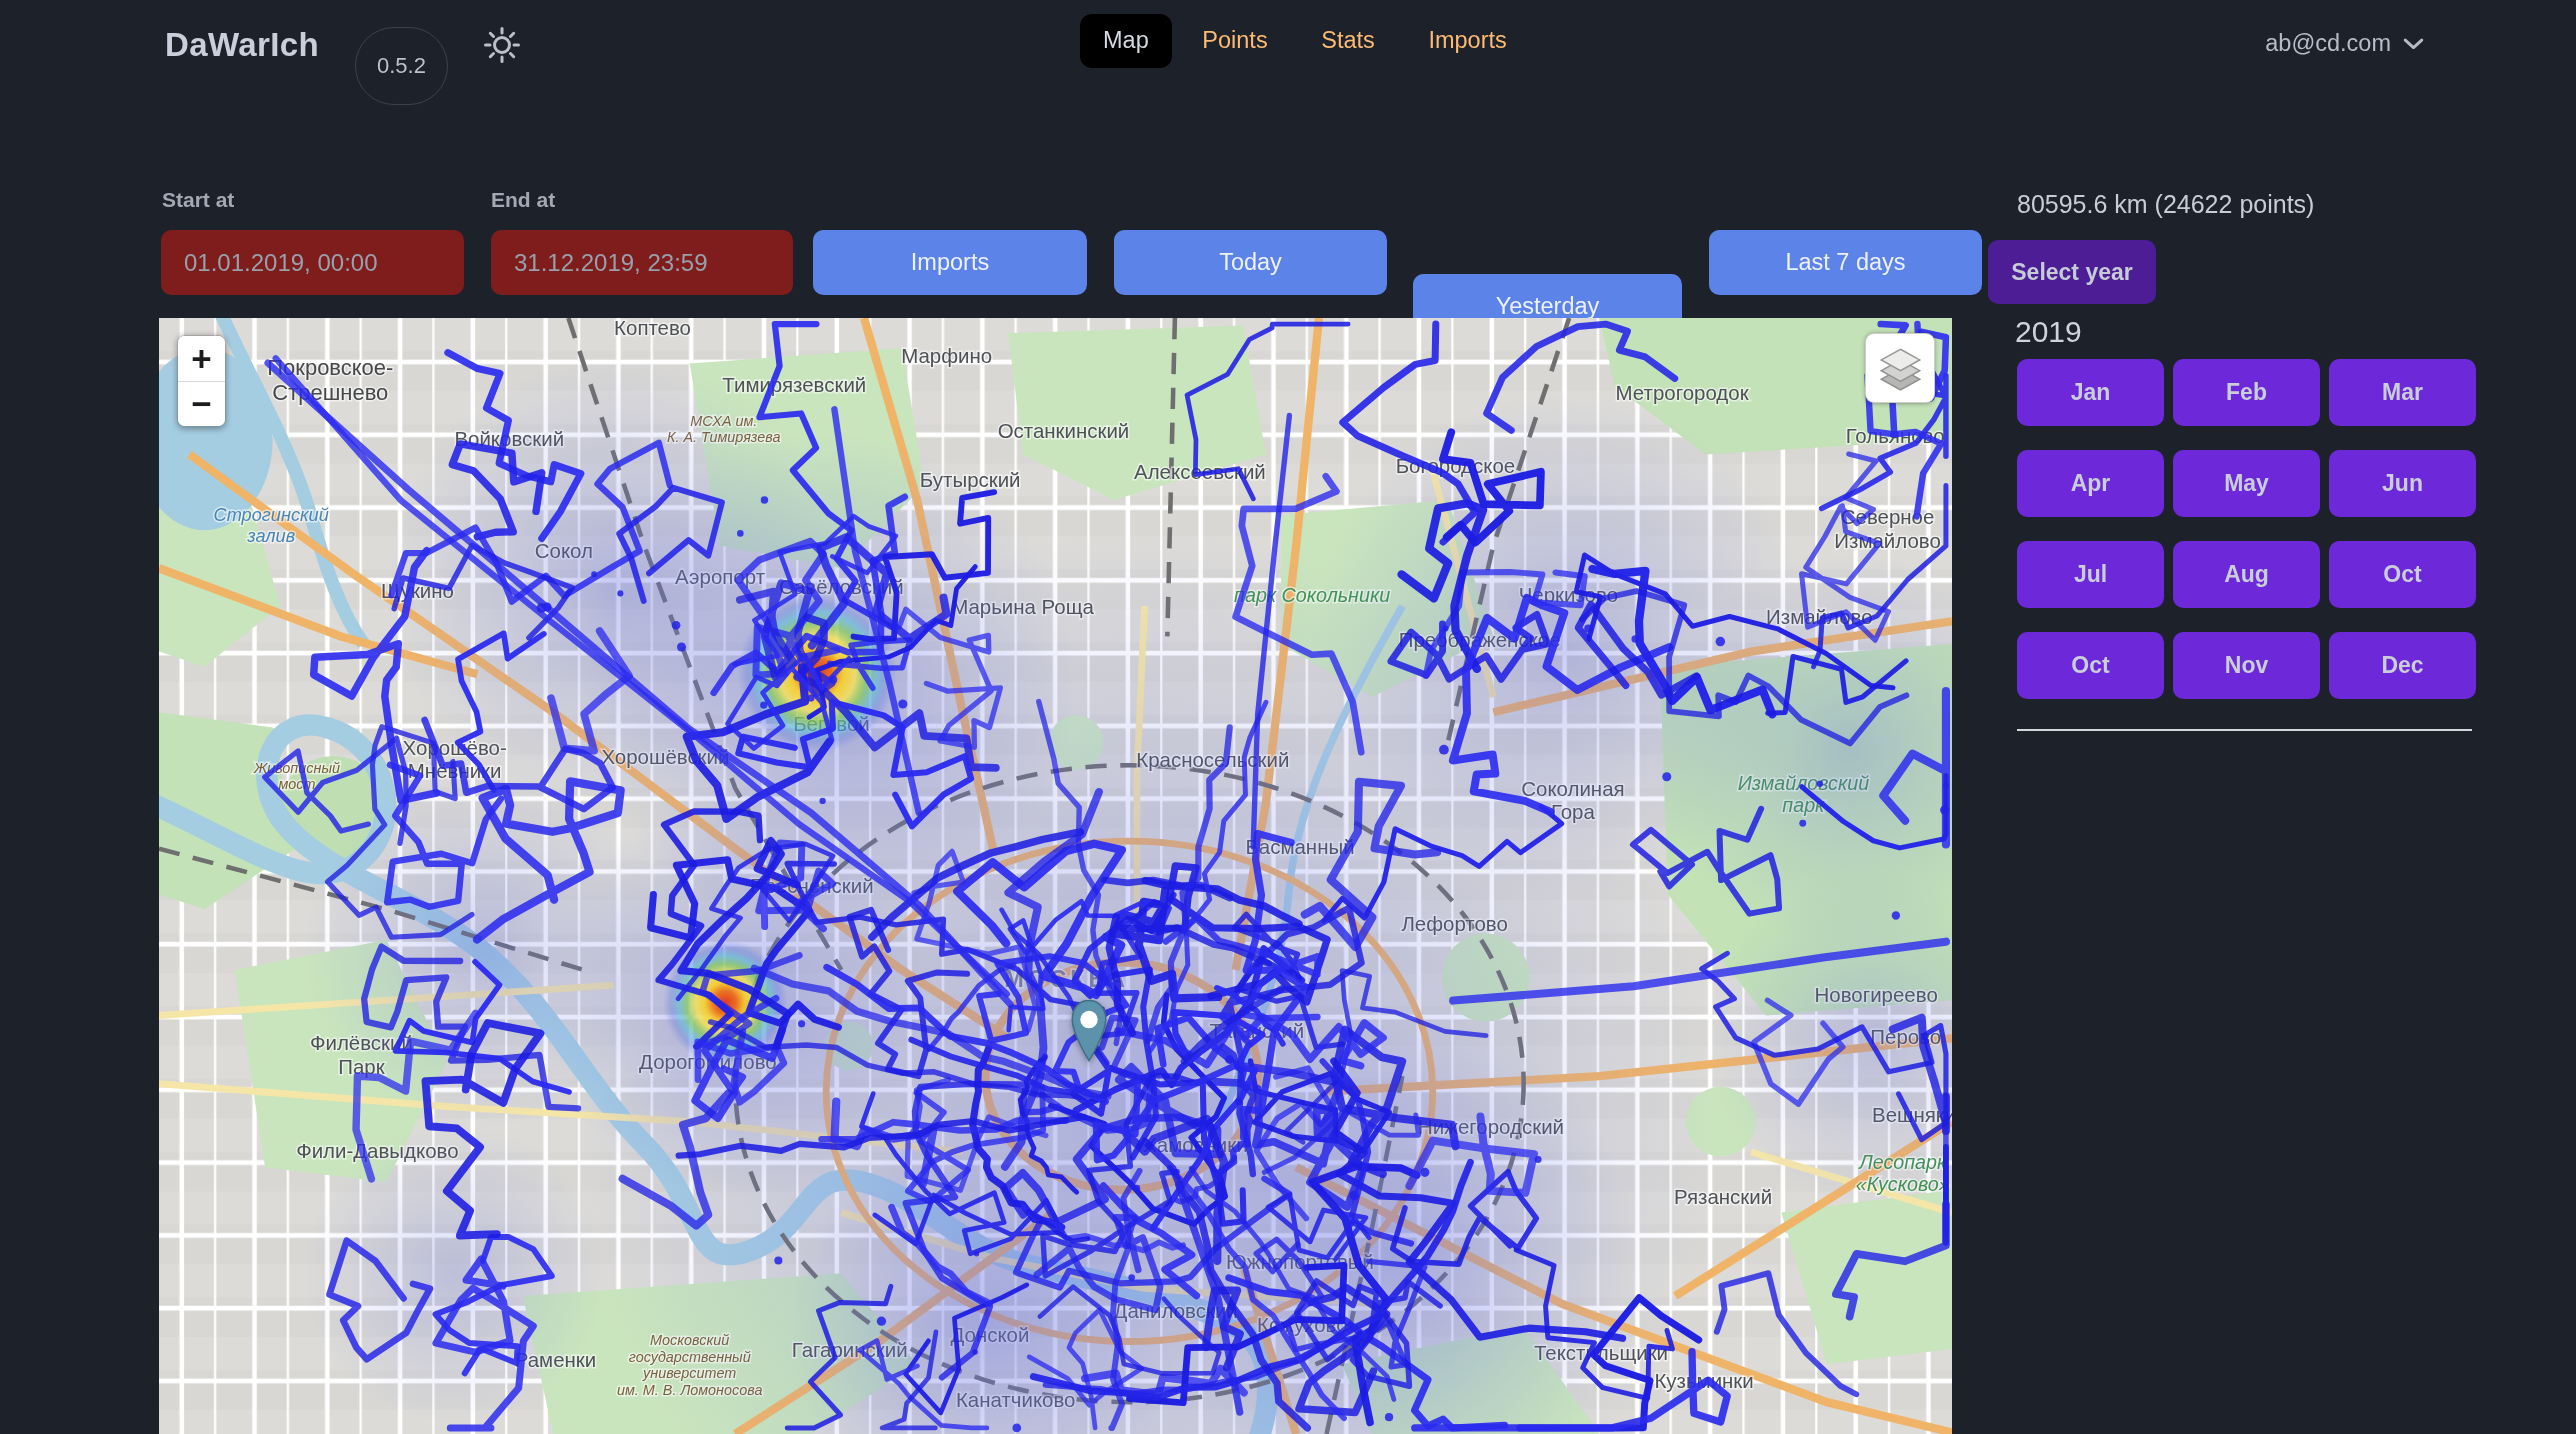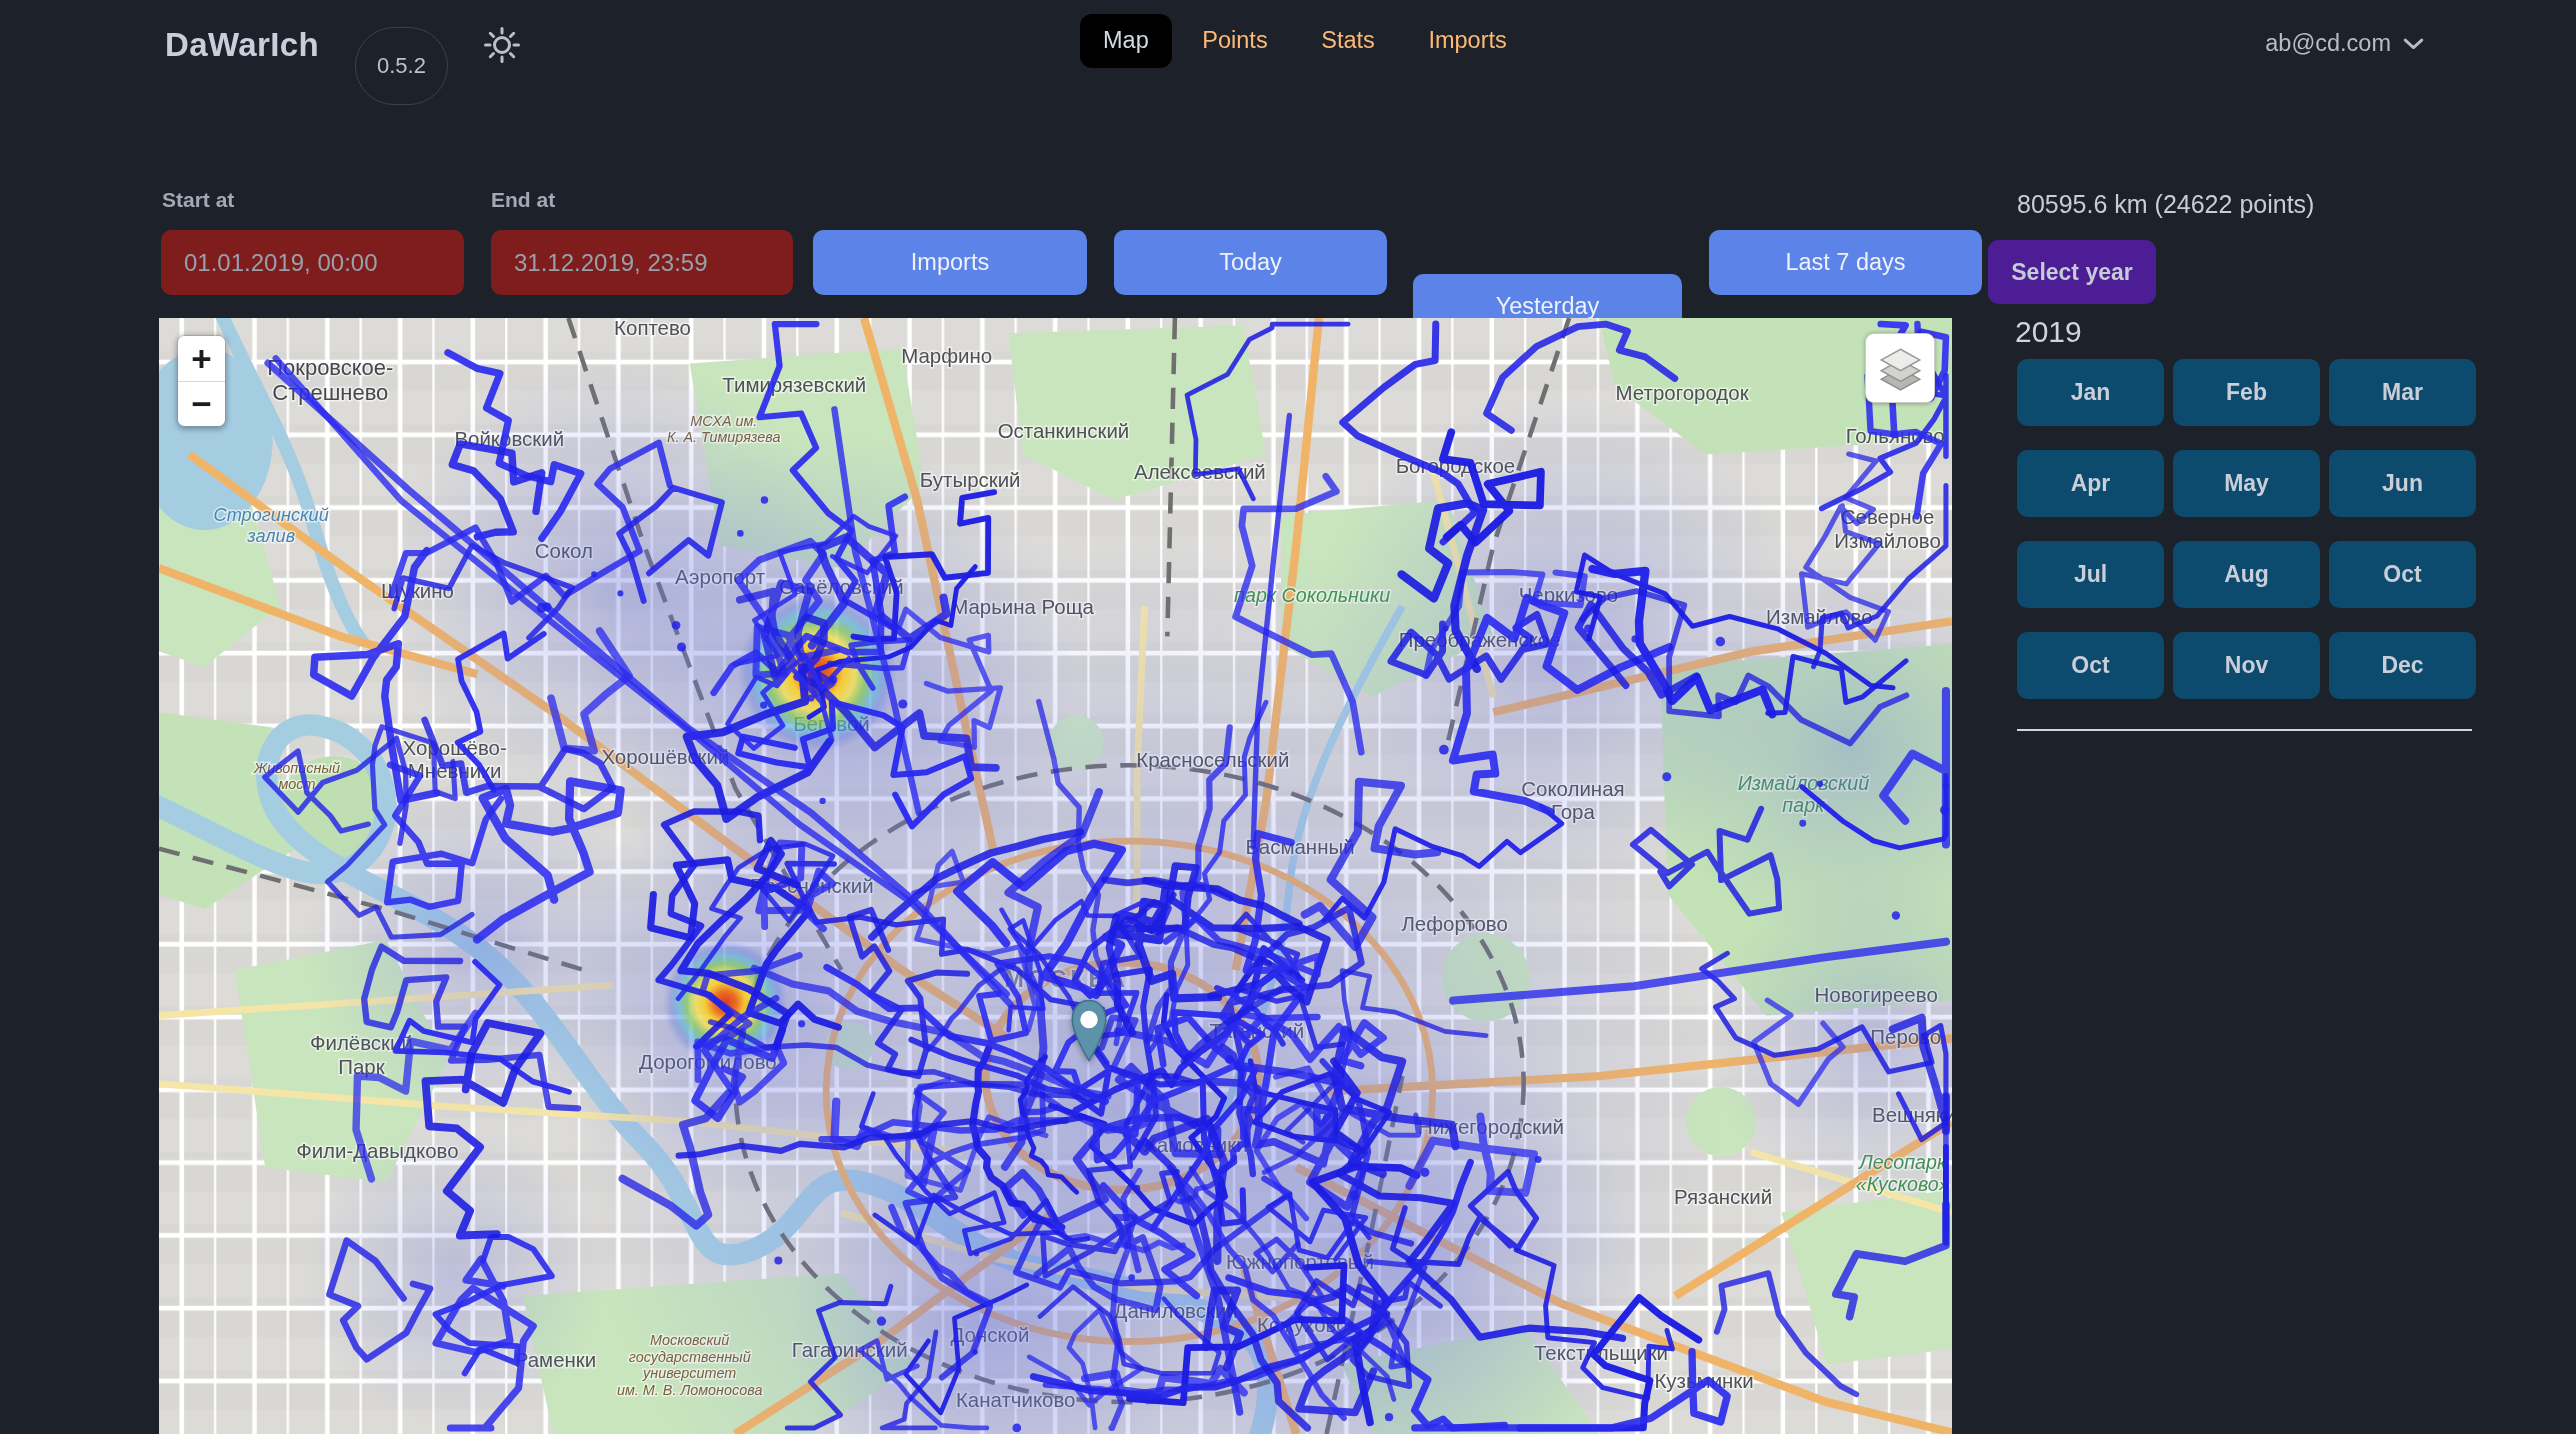--- a/index.html
+++ b/index.html
@@ -46,21 +46,21 @@
              display:flex;align-items:center;justify-content:center;cursor:pointer;}
   .pin{position:absolute;left:911px;top:681px;width:38px;height:64px;filter:drop-shadow(0 2.3px 3px rgba(0,0,0,.35));cursor:pointer;}
 
   
   .stats{position:absolute;left:2017px;top:190px;font-size:25px;color:#c7cdd6;}
   .selyear{position:absolute;left:1988px;top:240px;width:168px;height:64px;border:none;border-radius:10.6px;
            background:#4c1d95;color:#c6ccd6;font-family:"Liberation Sans",sans-serif;font-size:23px;font-weight:600;cursor:pointer;}
   .year{position:absolute;left:2015px;top:315px;font-size:30px;font-weight:500;color:#ced4dc;}
   .months{position:absolute;left:2017px;top:359px;display:grid;grid-template-columns:repeat(3,147px);
           grid-auto-rows:67px;column-gap:9px;row-gap:24px;}
-  .mbtn{border:none;border-radius:10.6px;background:#0c4a6e;color:#c9ced8;font-family:"Liberation Sans",sans-serif;
+  .mbtn{border:none;border-radius:10.6px;background:#6d28d9;color:#c9ced8;font-family:"Liberation Sans",sans-serif;
         font-size:23px;font-weight:600;cursor:pointer;}
   .divider{position:absolute;left:2017px;top:729px;width:455px;height:1.5px;background:#d2d7dd;}
 </style>
 </head>
 <body>
 
 <div class="page">
 
   <div>
     <div class="logo">DaWarIch</div>

